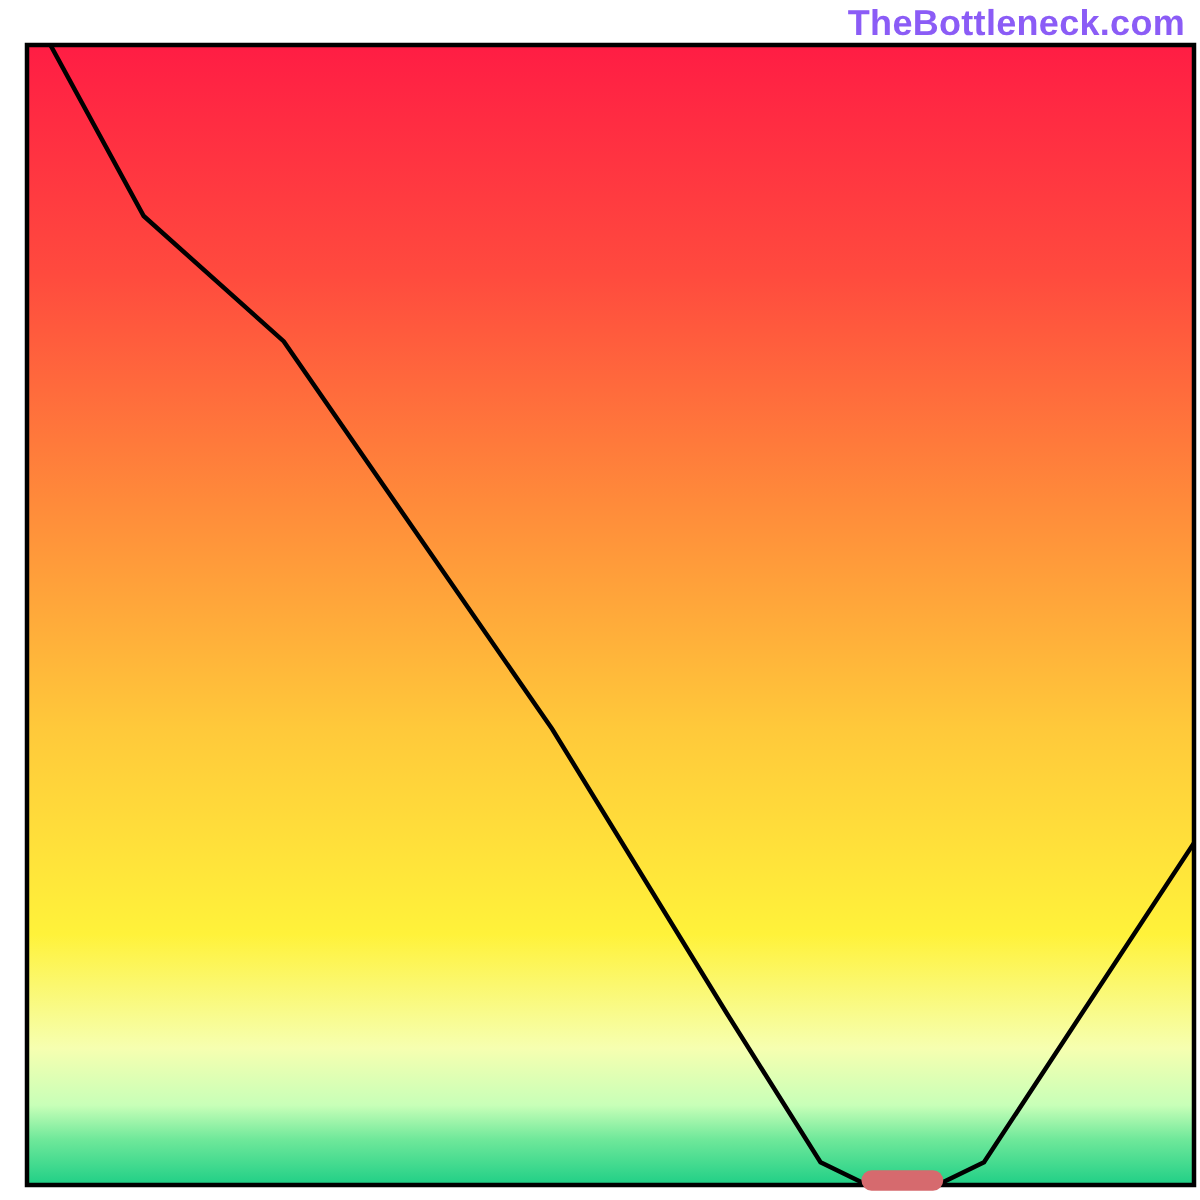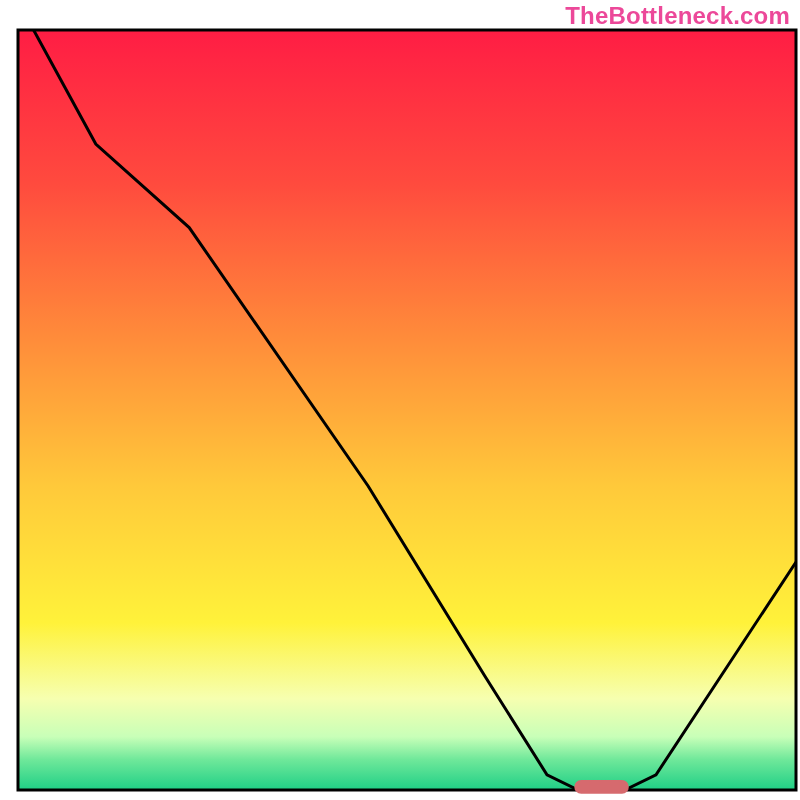--- a/index.html
+++ b/index.html
@@ -14,21 +14,21 @@
     position: relative;
     width: 800px;
     height: 800px;
   }
   .watermark {
     position: absolute;
     top: 2px;
     right: 10px;
     font-size: 24px;
     font-weight: bold;
-    color: #ec4899;
+    color: #8b5cf6;
     letter-spacing: 0.2px;
   }
   svg.plot {
     position: absolute;
     left: 0;
     top: 0;
   }
 </style>
 </head>
 <body>

